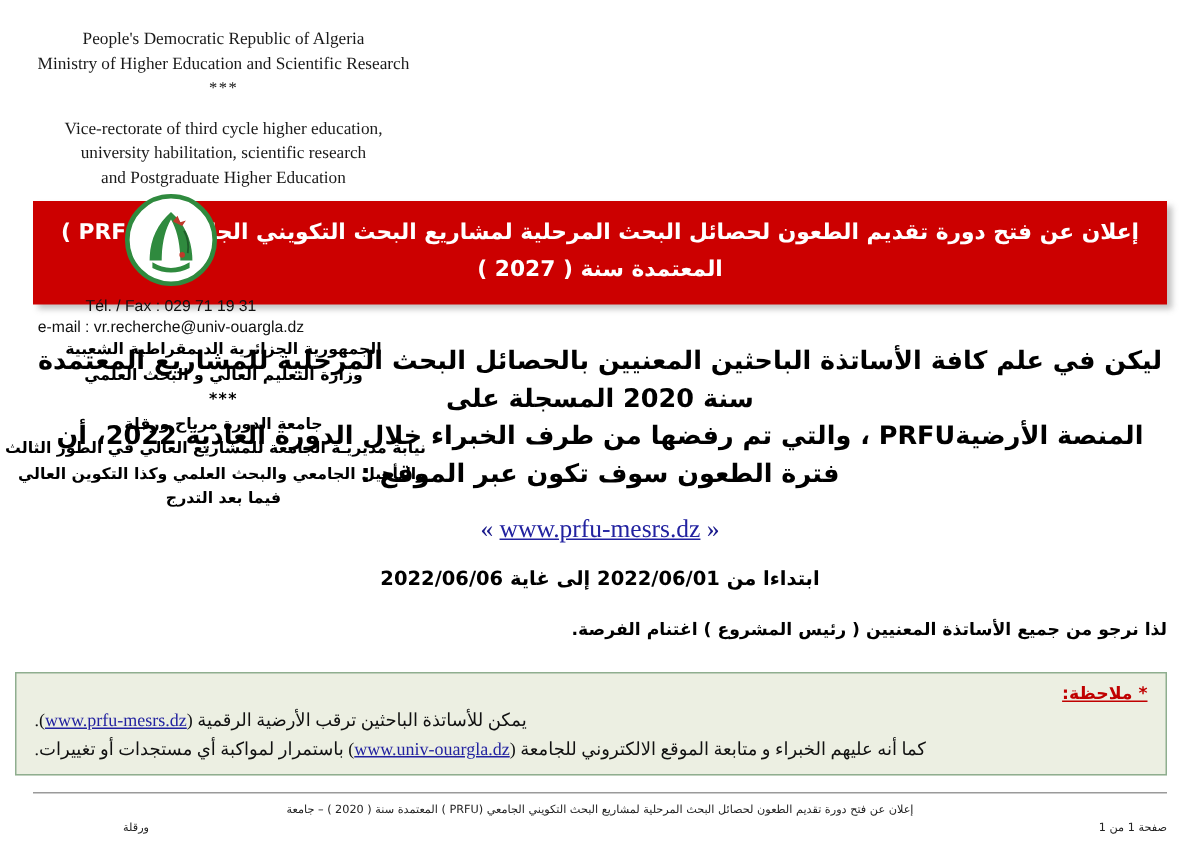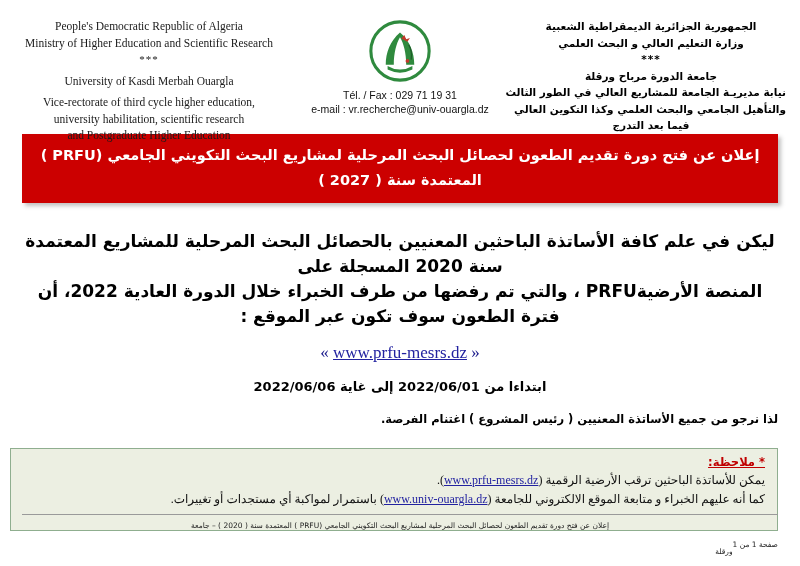--- a/index.html
+++ b/index.html
@@ -13,22 +13,23 @@
     height: 566px;
     position: relative;
     font-family: "Liberation Serif", "DejaVu Serif", serif;
     color: #000000;
     overflow: hidden;
   }
 
   
   .header {
     display: flex;
+    flex-direction: column;
     align-items: flex-start;
-    justify-content: space-between;
+    justify-content: flex-start;
     padding: 18px 14px 0 14px;
     height: 126px;
     box-sizing: border-box;
   }
   .header-col {
     width: 270px;
     text-align: center;
   }
   .header-col.latin {
     font-family: "Liberation Serif", "DejaVu Serif", serif;
@@ -138,34 +139,34 @@
     font-weight: bold;
     font-size: 11.5px;
   }
 
   
   .note-box {
     margin: 22px 22px 0 10px;
     border: 1.5px solid #8FAE8F;
     background: #ECEFE2;
     direction: rtl;
-    padding: 5px 12px 21px 12px;
+    padding: 5px 12px 7px 12px;
     box-sizing: border-box;
   }
   .note-title {
     text-align: right;
     color: #C00000;
     font-family: "DejaVu Sans", "Liberation Sans", sans-serif;
     font-weight: bold;
     font-size: 11.5px;
     text-decoration: underline;
     line-height: 17px;
   }
   .note-line {
-    text-align: right;
+    text-align: left;
     font-family: "Liberation Serif", "DejaVu Serif", serif;
     font-size: 12px;
     line-height: 19px;
     color: #111;
   }
   .note-line .link {
     color: #2222a0;
     text-decoration: underline;
     direction: ltr;
     unicode-bidi: embed;
@@ -194,35 +195,34 @@
     display: flex;
     flex-direction: row-reverse;
     justify-content: space-between;
     align-items: center;
     direction: rtl;
     font-family: "DejaVu Sans", "Liberation Sans", sans-serif;
     font-size: 7.5px;
     color: #222;
     margin-top: 1px;
   }
-  .footer-center-word { flex: 1; text-align: right; margin-top: 14px; }
+  .footer-center-word { flex: 1; text-align: left; }
   .footer-page { text-align: left; white-space: nowrap; }
   .spacer-left { width: 60px; }
 </style>
 </head>
 <body>
 
 <div class="header">
 
   <div class="header-col latin">
     <span class="ln">People's Democratic Republic of Algeria</span>
     <span class="ln">Ministry of Higher Education and Scientific Research</span>
     <span class="ln stars">***</span>
     <span class="gap"></span>
-    <span class="ln">University of Kasdi Merbah Ouargla</span>
     <span class="gap"></span>
     <span class="ln">Vice-rectorate of third cycle higher education,</span>
     <span class="ln">university habilitation, scientific research</span>
     <span class="ln">and Postgraduate Higher Education</span>
   </div>
 
   <div class="header-center">
     <div class="logo">
       <svg viewBox="0 0 100 100" width="62" height="62" aria-hidden="true">
         <circle cx="50" cy="50" r="47" fill="#ffffff" stroke="#2F8A3E" stroke-width="5"></circle>

